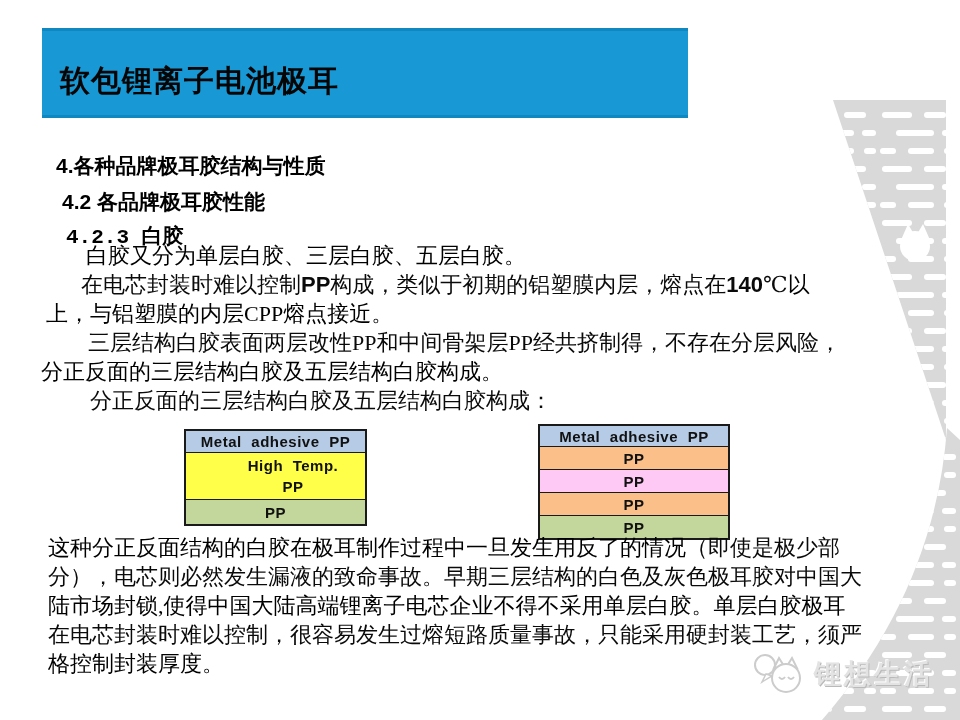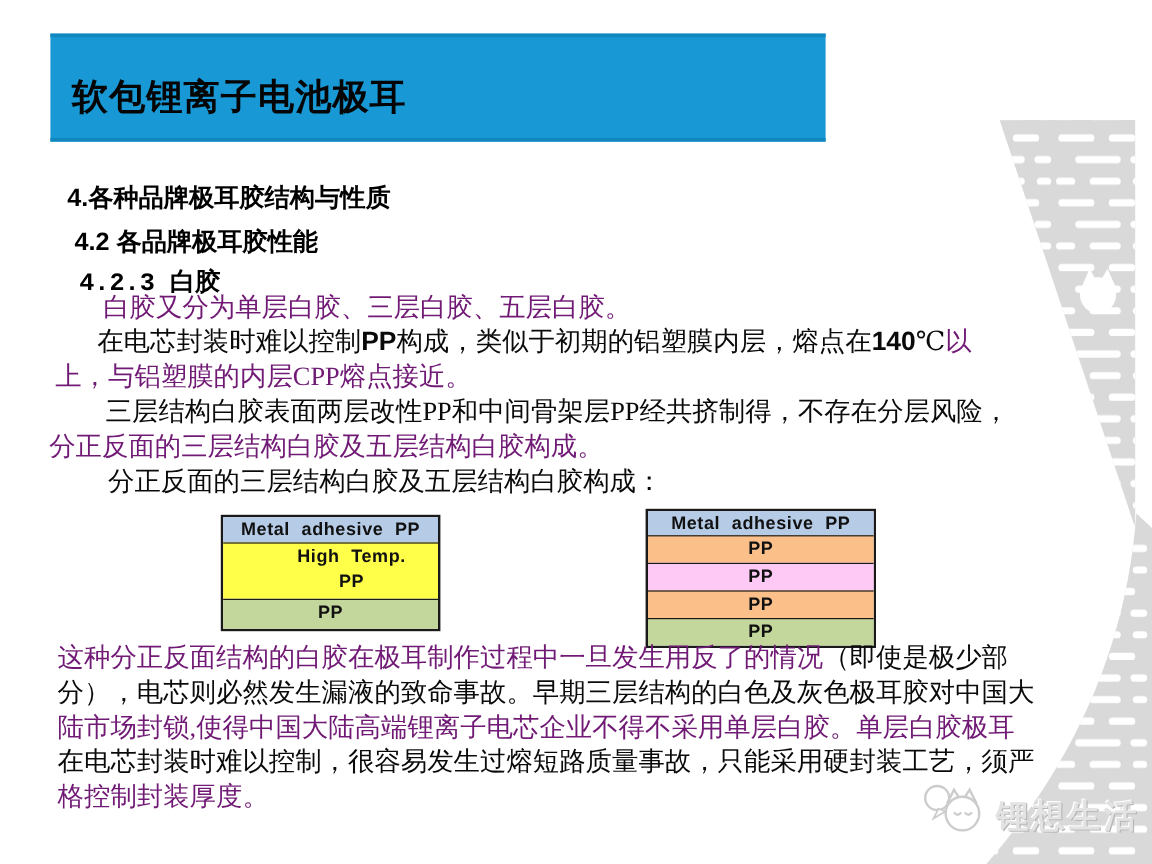--- a/index.html
+++ b/index.html
@@ -25,33 +25,33 @@
   #headings .h-line{height:36px;line-height:36px;white-space:nowrap;}
   #headings .h-line:nth-child(2){padding-left:6px;}
   #headings .h-line:nth-child(3){padding-left:10px;font-family:Liberation Mono, monospace;}
   
   .para{position:absolute;left:36px;z-index:2;font-size:22px;line-height:29px;
     font-family:"Liberation Serif","DejaVu Serif",serif;}
   #para1{top:241px;}
   #para2{top:533px;margin-left:12px;}
   .t-line{white-space:nowrap;}
   .seg-black{color:#0a0a0a;}
-  .seg-blue{color:#701a75;font-family:Liberation Serif, serif;}
+  .seg-blue{color:#000000;font-family:Liberation Serif, serif;}
   .seg-bold{font-weight:bold;font-family:"Liberation Sans","DejaVu Sans",sans-serif;}
   
   .layer-table{position:absolute;z-index:2;border:2px solid #1a1a1a;box-sizing:content-box;background:#fff;}
   #table-left{left:184px;top:429px;width:179px;}
   #table-right{left:538px;top:424px;width:188px;}
   .tbl-row{border-top:1px solid #1a1a1a;display:flex;flex-direction:column;
-    align-items:center;}
+    justify-content:center;align-items:center;}
   .tbl-row:first-child{border-top:none;}
   .tbl-label{font-size:15px;font-weight:bold;color:#111;line-height:1.4;
     word-spacing:5px;letter-spacing:0.5px;}
   
-  #watermark{position:absolute;left:768px;top:650px;z-index:3;display:flex;align-items:flex-end;}
+  #watermark{position:absolute;left:752px;top:650px;z-index:3;display:flex;align-items:center;}
   #watermark .wm-text{
     font-size:27px;font-weight:bold;letter-spacing:3px;margin-left:6px;
     font-family:"Liberation Serif","DejaVu Serif",serif;
     color:#e3e3e3;text-shadow:1px 1px 0 #b9b9b9,-1px -1px 0 #ffffff;
   }
 </style>
 </head>
 <body>
 
 <div id="canvas">

